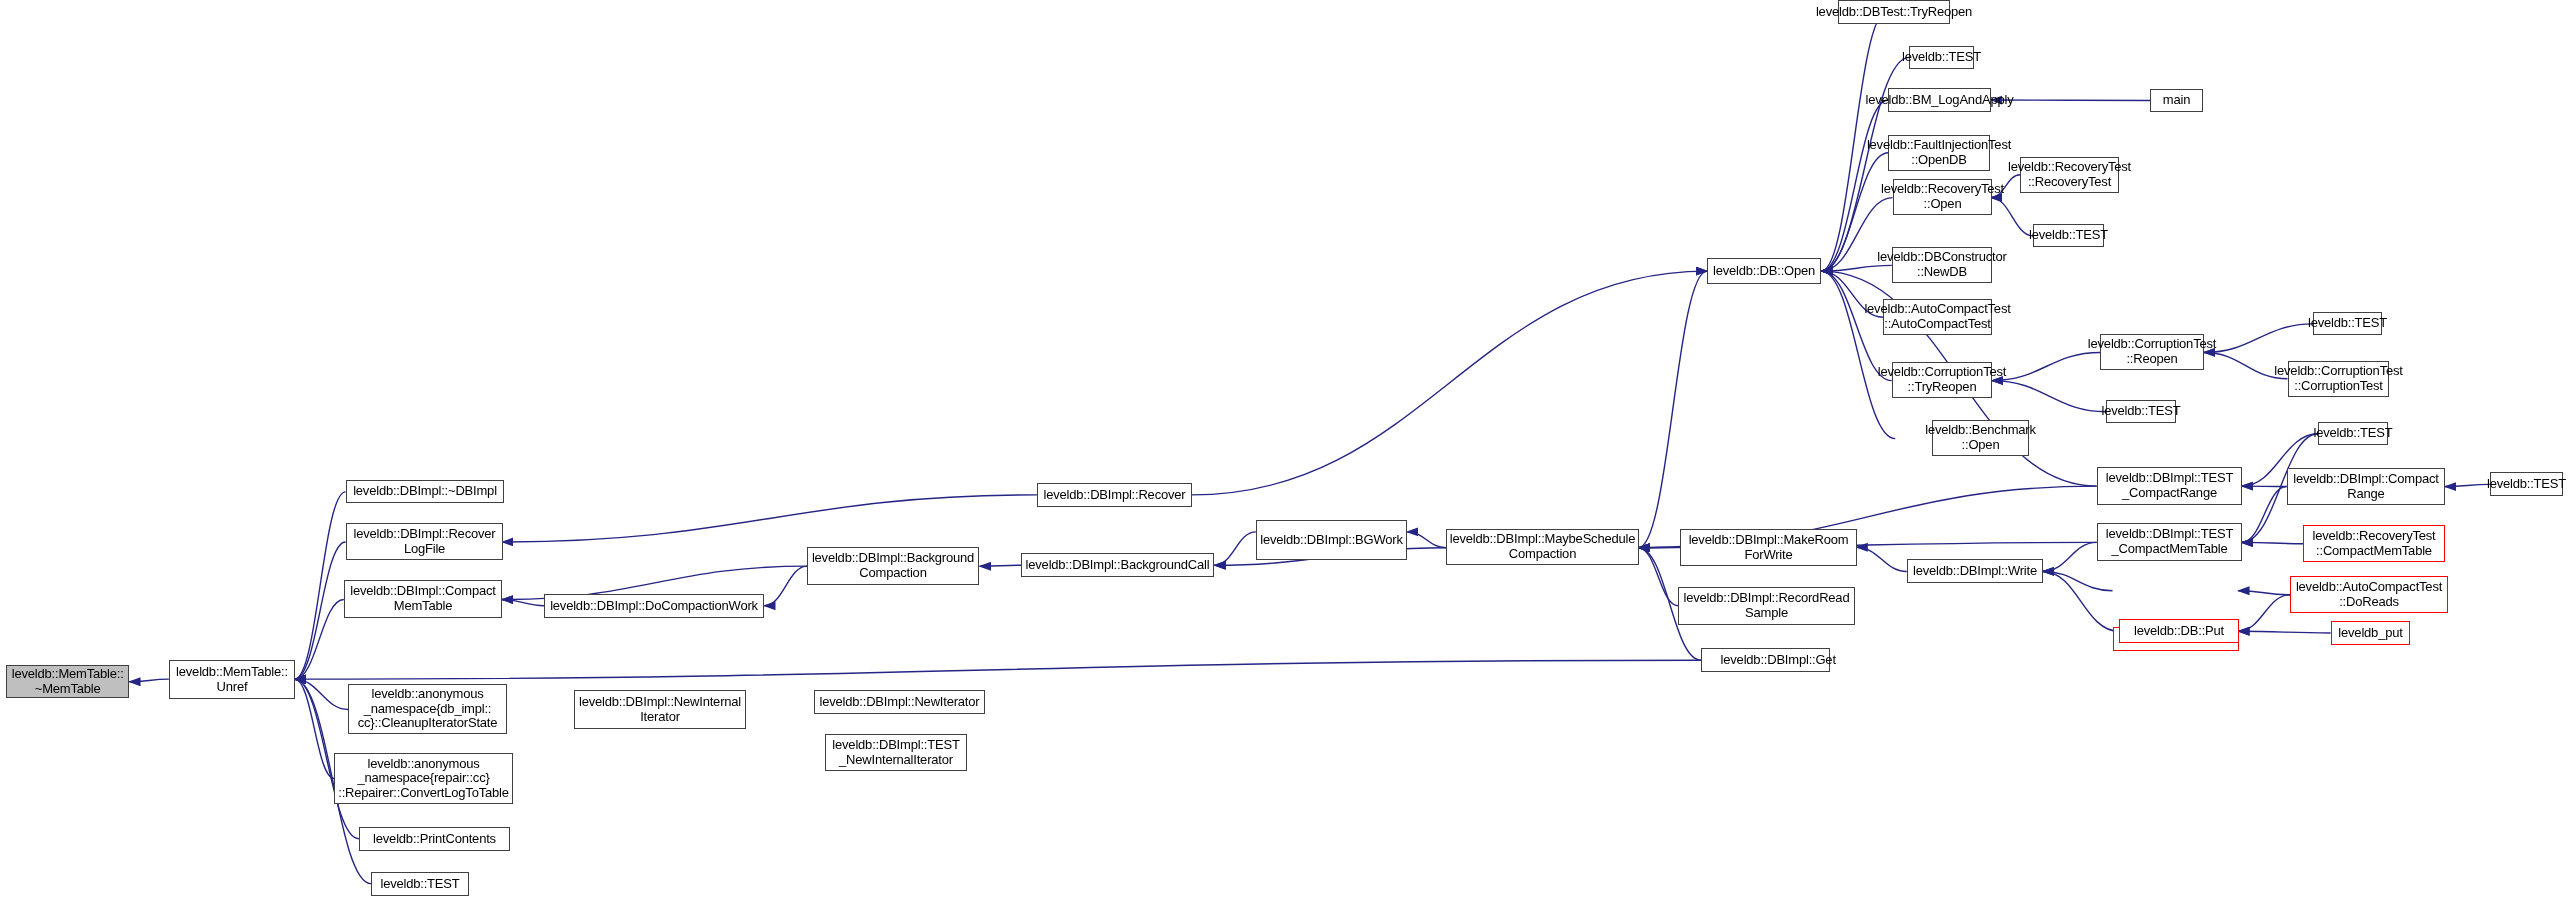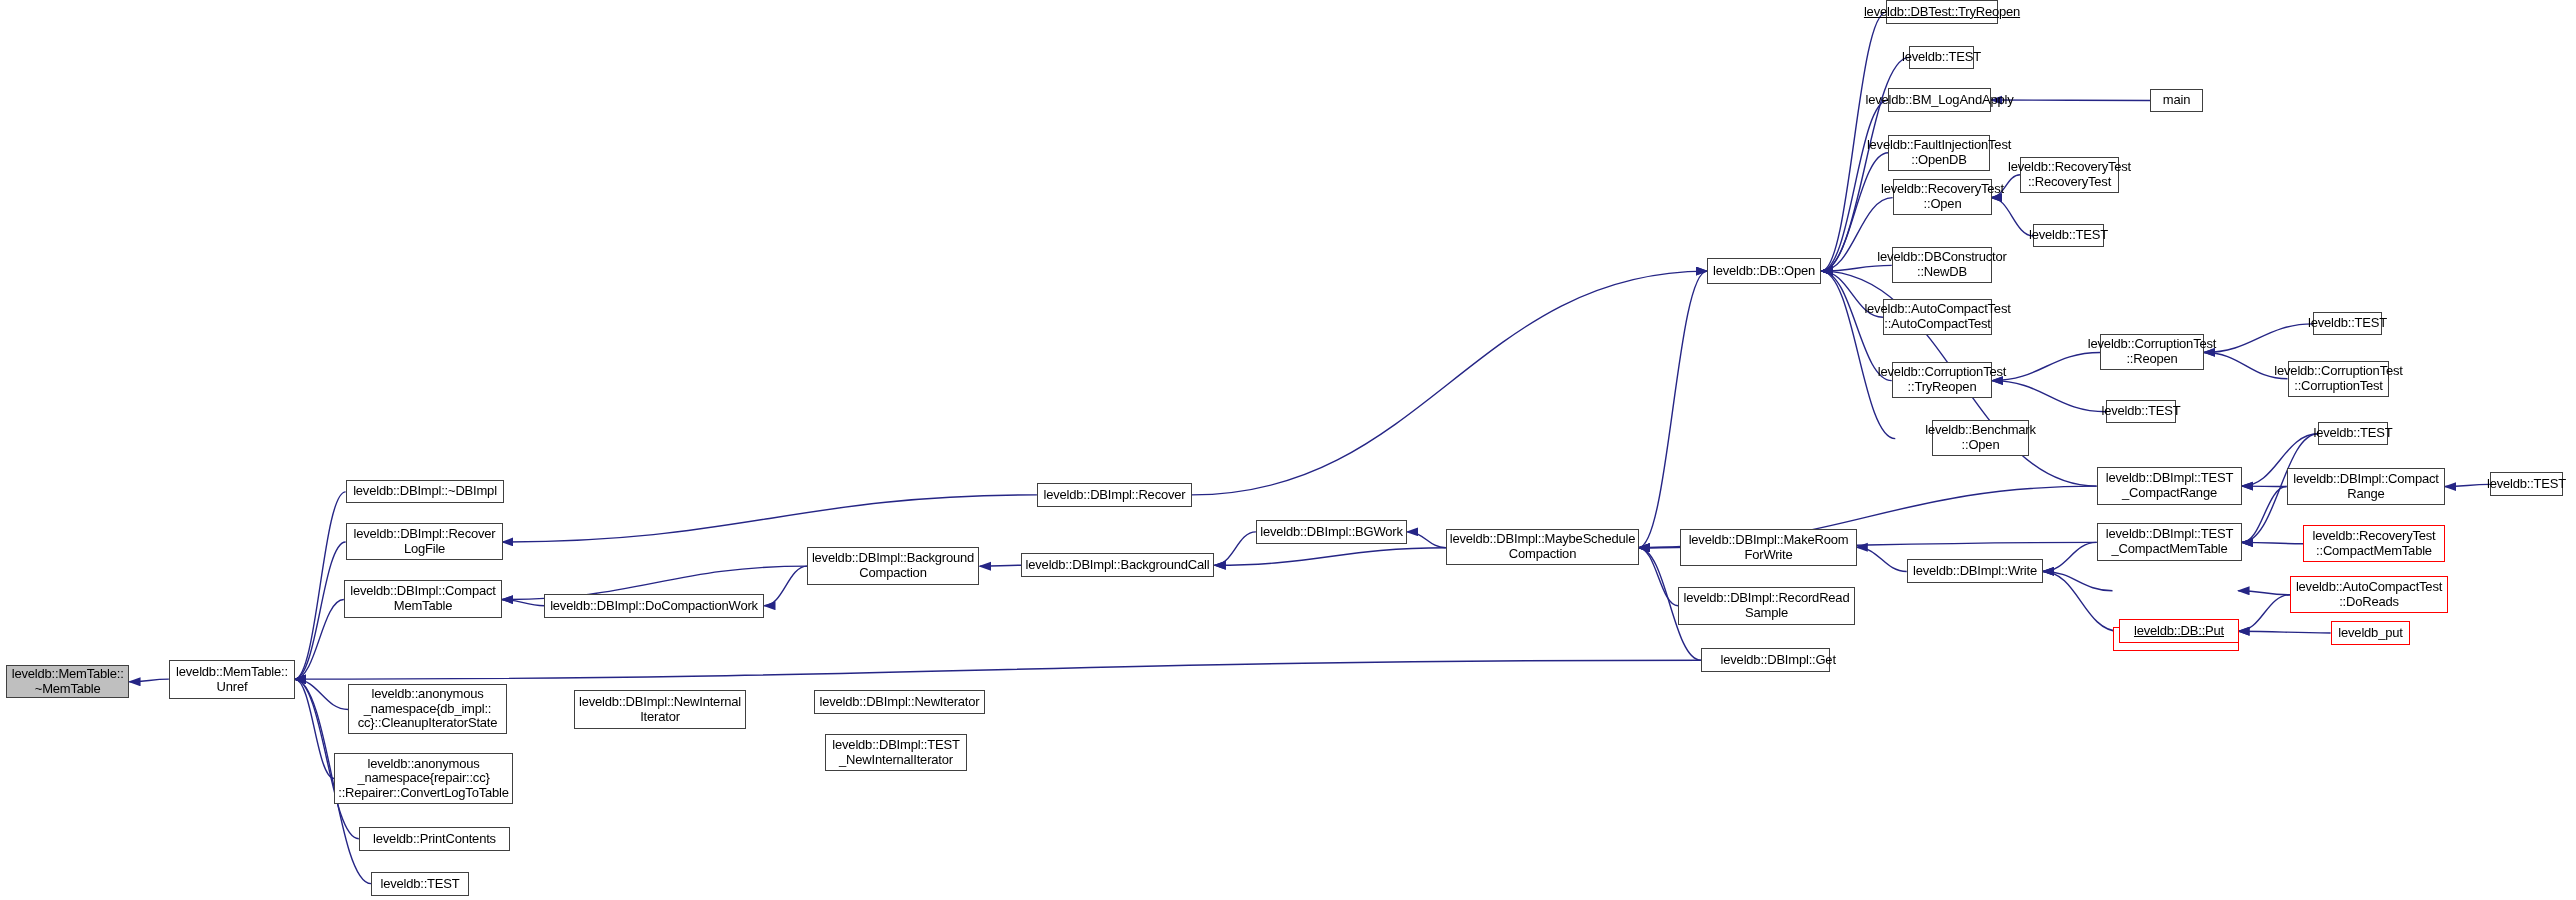--- a/index.html
+++ b/index.html
@@ -132,31 +132,31 @@
       <div class="node" style="left: 544px; top: 594px; width: 220px; height: 24px;">leveldb::DBImpl::DoCompactionWork</div>
       <div class="node" style="left: 574px; top: 690px; width: 172px; height: 39px;">leveldb::DBImpl::NewInternal
 Iterator</div>
       <div class="node" style="left: 814px; top: 690px; width: 171px; height: 24px;">leveldb::DBImpl::NewIterator</div>
       <div class="node" style="left: 825px; top: 734px; width: 142px; height: 37px;">leveldb::DBImpl::TEST
 _NewInternalIterator</div>
       <div class="node" style="left: 807px; top: 547px; width: 172px; height: 38px;">leveldb::DBImpl::Background
 Compaction</div>
       <div class="node" style="left: 1021px; top: 553px; width: 193px; height: 24px;">leveldb::DBImpl::BackgroundCall</div>
       <div class="node" style="left: 1037px; top: 483px; width: 155px; height: 24px;">leveldb::DBImpl::Recover</div>
-      <div class="node" style="left: 1256px; top: 520px; width: 151px; height: 24px;">leveldb::DBImpl::BGWork</div>
+      <div class="node" style="left: 1256px; top: 520px; width: 151px; height: 40px;">leveldb::DBImpl::BGWork</div>
       <div class="node" style="left: 1446px; top: 529px; width: 193px; height: 36px;">leveldb::DBImpl::MaybeSchedule
 Compaction</div>
       <div class="node" style="left: 1680px; top: 529px; width: 177px; height: 37px;">leveldb::DBImpl::MakeRoom
 ForWrite</div>
       <div class="node" style="left: 1678px; top: 587px; width: 177px; height: 38px;">leveldb::DBImpl::RecordRead
 Sample</div>
       <div class="node" style="left: 1701px; top: 648px; width: 129px; height: 24px; padding-left: 28px;">leveldb::DBImpl::Get</div>
       <div class="node" style="left: 1907px; top: 559px; width: 136px; height: 24px;">leveldb::DBImpl::Write</div>
       <div class="node" style="left: 1707px; top: 258px; width: 114px; height: 26px;">leveldb::DB::Open</div>
-      <div class="node" style="left: 1886px; top: 0px; width: 112px; height: 24px; text-decoration: underline;">leveldb::DBTest::TryReopen</div>
+      <div class="node" style="left: 1838px; top: 0px; width: 112px; height: 24px;">leveldb::DBTest::TryReopen</div>
       <div class="node" style="left: 1909px; top: 46px; width: 65px; height: 23px;">leveldb::TEST</div>
       <div class="node" style="left: 1888px; top: 88px; width: 103px; height: 24px;">leveldb::BM_LogAndApply</div>
       <div class="node" style="left: 2150px; top: 89px; width: 53px; height: 23px;">main</div>
       <div class="node" style="left: 1888px; top: 135px; width: 102px; height: 36px;">leveldb::FaultInjectionTest
 ::OpenDB</div>
       <div class="node" style="left: 1893px; top: 179px; width: 99px; height: 36px;">leveldb::RecoveryTest
 ::Open</div>
       <div class="node" style="left: 2020px; top: 157px; width: 99px; height: 36px;">leveldb::RecoveryTest
 ::RecoveryTest</div>
       <div class="node" style="left: 2033px; top: 224px; width: 71px; height: 23px;">leveldb::TEST</div>
@@ -180,17 +180,17 @@
       <div class="node" style="left: 2287px; top: 468px; width: 158px; height: 37px;">leveldb::DBImpl::Compact
 Range</div>
       <div class="node" style="left: 2490px; top: 472px; width: 73px; height: 24px;">leveldb::TEST</div>
       <div class="node" style="left: 2097px; top: 523px; width: 145px; height: 38px;">leveldb::DBImpl::TEST
 _CompactMemTable</div>
       <div class="node red" style="left: 2303px; top: 525px; width: 142px; height: 37px;">leveldb::RecoveryTest
 ::CompactMemTable</div>
       <div class="node red" style="left: 2113px; top: 579px; width: 126px; height: 24px; margin-top: 48px;">leveldb::DB::Delete</div>
       <div class="node red" style="left: 2290px; top: 576px; width: 158px; height: 37px;">leveldb::AutoCompactTest
 ::DoReads</div>
-      <div class="node red" style="left: 2119px; top: 619px; width: 120px; height: 24px; text-decoration: underline;">leveldb::DB::Put</div>
+      <div class="node red" style="left: 2119px; top: 619px; width: 120px; height: 24px;">leveldb::DB::Put</div>
       <div class="node red" style="left: 2331px; top: 621px; width: 79px; height: 24px;">leveldb_put</div>
     </div>
 </div>
 
 
 </body></html>

